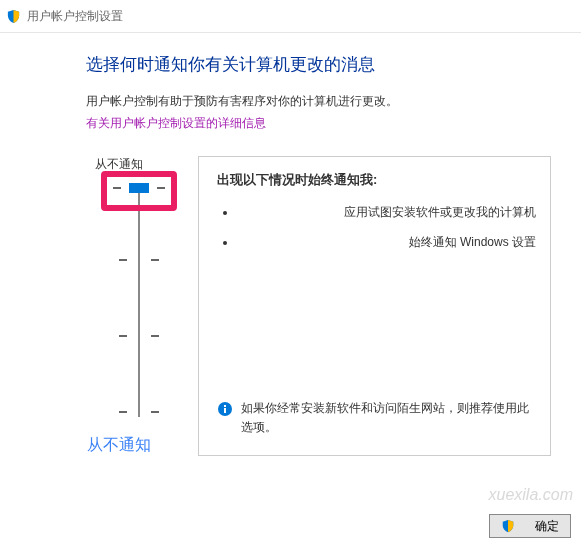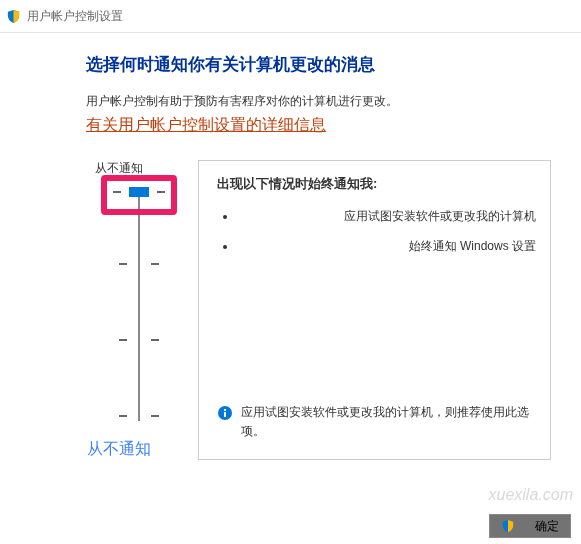--- a/index.html
+++ b/index.html
@@ -23,33 +23,32 @@
     width: 15px; height: 15px;
     margin-right: 6px;
   }
   .titlebar-text { color: #666; font-size: 12px; }
   .content {
     padding: 20px 30px 0 86px;
   }
   .heading {
     color: #003399;
     font-size: 17px;
-    font-weight: 700;
+    font-weight: 400;
     margin-bottom: 16px;
   }
   .desc {
     color: #333;
     font-size: 12px;
     line-height: 1.6;
     margin-bottom: 4px;
   }
   .link {
-    color: #c2410c;
-    text-decoration: underline;
-    font-size: 16px;
+    color: #a21caf;
+    font-size: 12px;
     cursor: pointer;
   }
   .slider-area {
     position: relative;
     margin-left: -2px;
     margin-top: 24px;
     display: flex;
   }
   .slider-col {
     width: 110px;
@@ -154,21 +153,21 @@
     position: absolute;
     bottom: 6px;
     right: 10px;
     display: flex;
     gap: 6px;
   }
   .ok-btn {
     min-width: 82px;
     height: 24px;
     border: 1px solid #888;
-    background: #737373;
+    background: #e5e5e5;
     display: flex;
     align-items: center;
     justify-content: center;
     gap: 20px;
     font-size: 12px;
     cursor: pointer;
   }
   .watermark {
     position: absolute;
     right: 8px;
@@ -231,21 +230,21 @@
       <ul>
         <li>应用试图安装软件或更改我的计算机</li>
         <li>始终通知 Windows 设置</li>
       </ul>
       <div class="recommend">
         <svg class="info-icon" viewBox="0 0 16 16">
           <circle cx="8" cy="8" r="7" fill="#0078d7"></circle>
           <rect x="7" y="7" width="2" height="5" fill="#fff"></rect>
           <rect x="7" y="4" width="2" height="2" fill="#fff"></rect>
         </svg>
-        <span>应用试图安装软件或更改我的计算机，则推荐使用此选项。</span>
+        <span>如果你经常安装新软件和访问陌生网站，则推荐使用此选项。</span>
       </div>
     </div>
   </div>
 </div>
 
 <div class="watermark">xuexila.com</div>
 
 <div class="footer">
   <button class="ok-btn">
     <svg width="14" height="14" viewBox="0 0 16 16">

